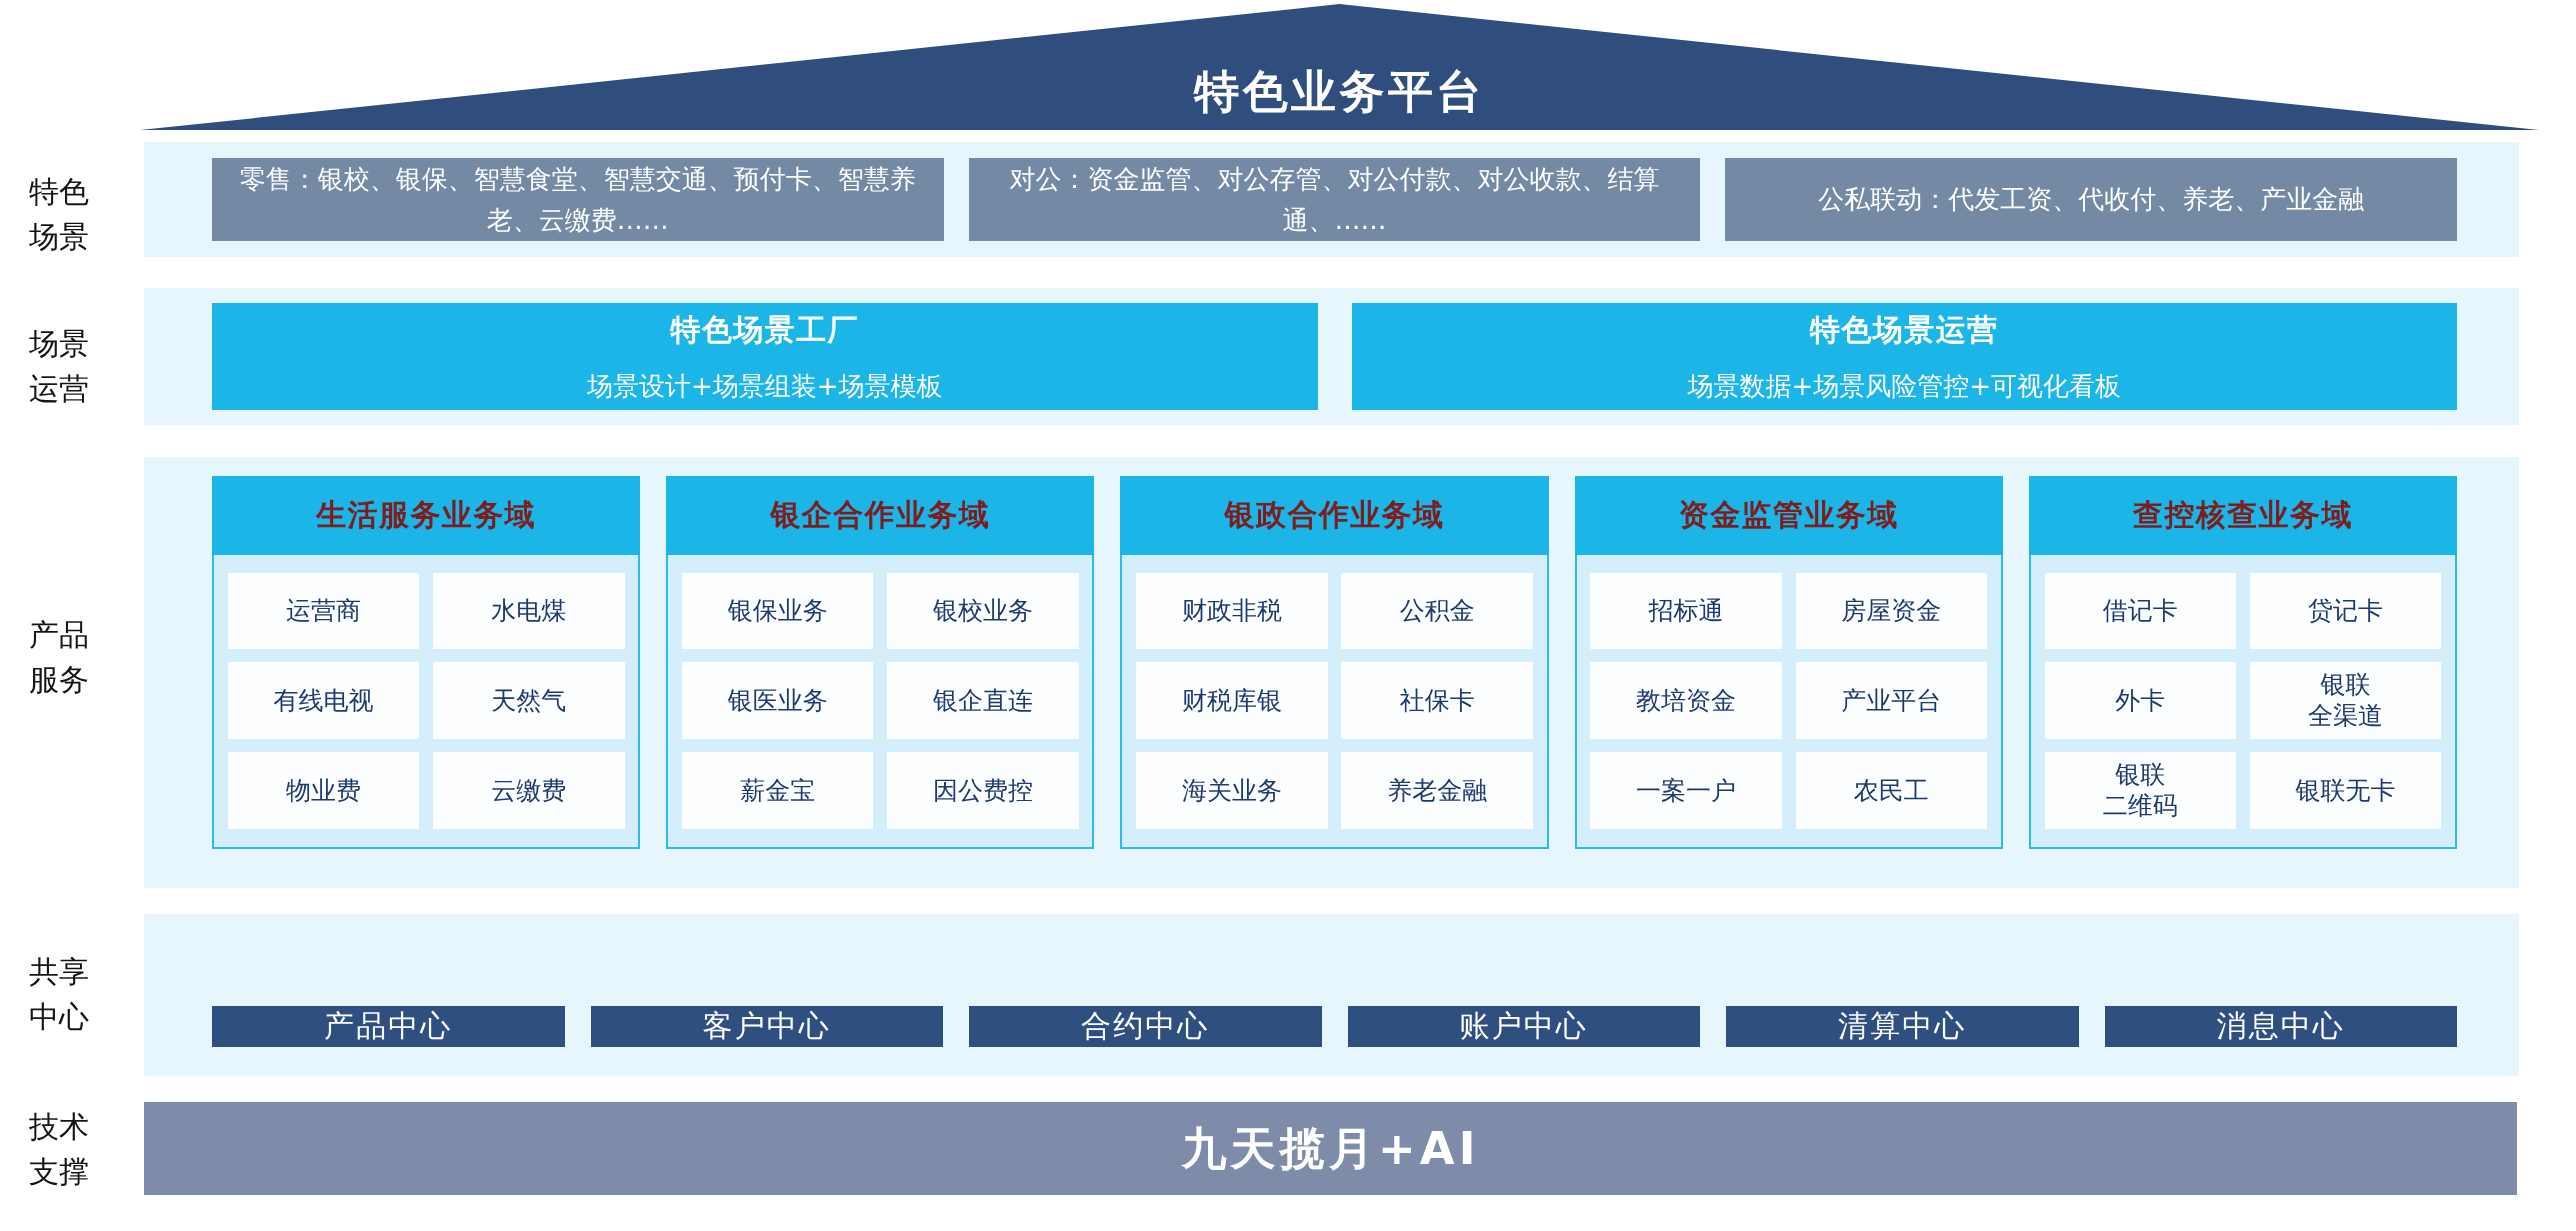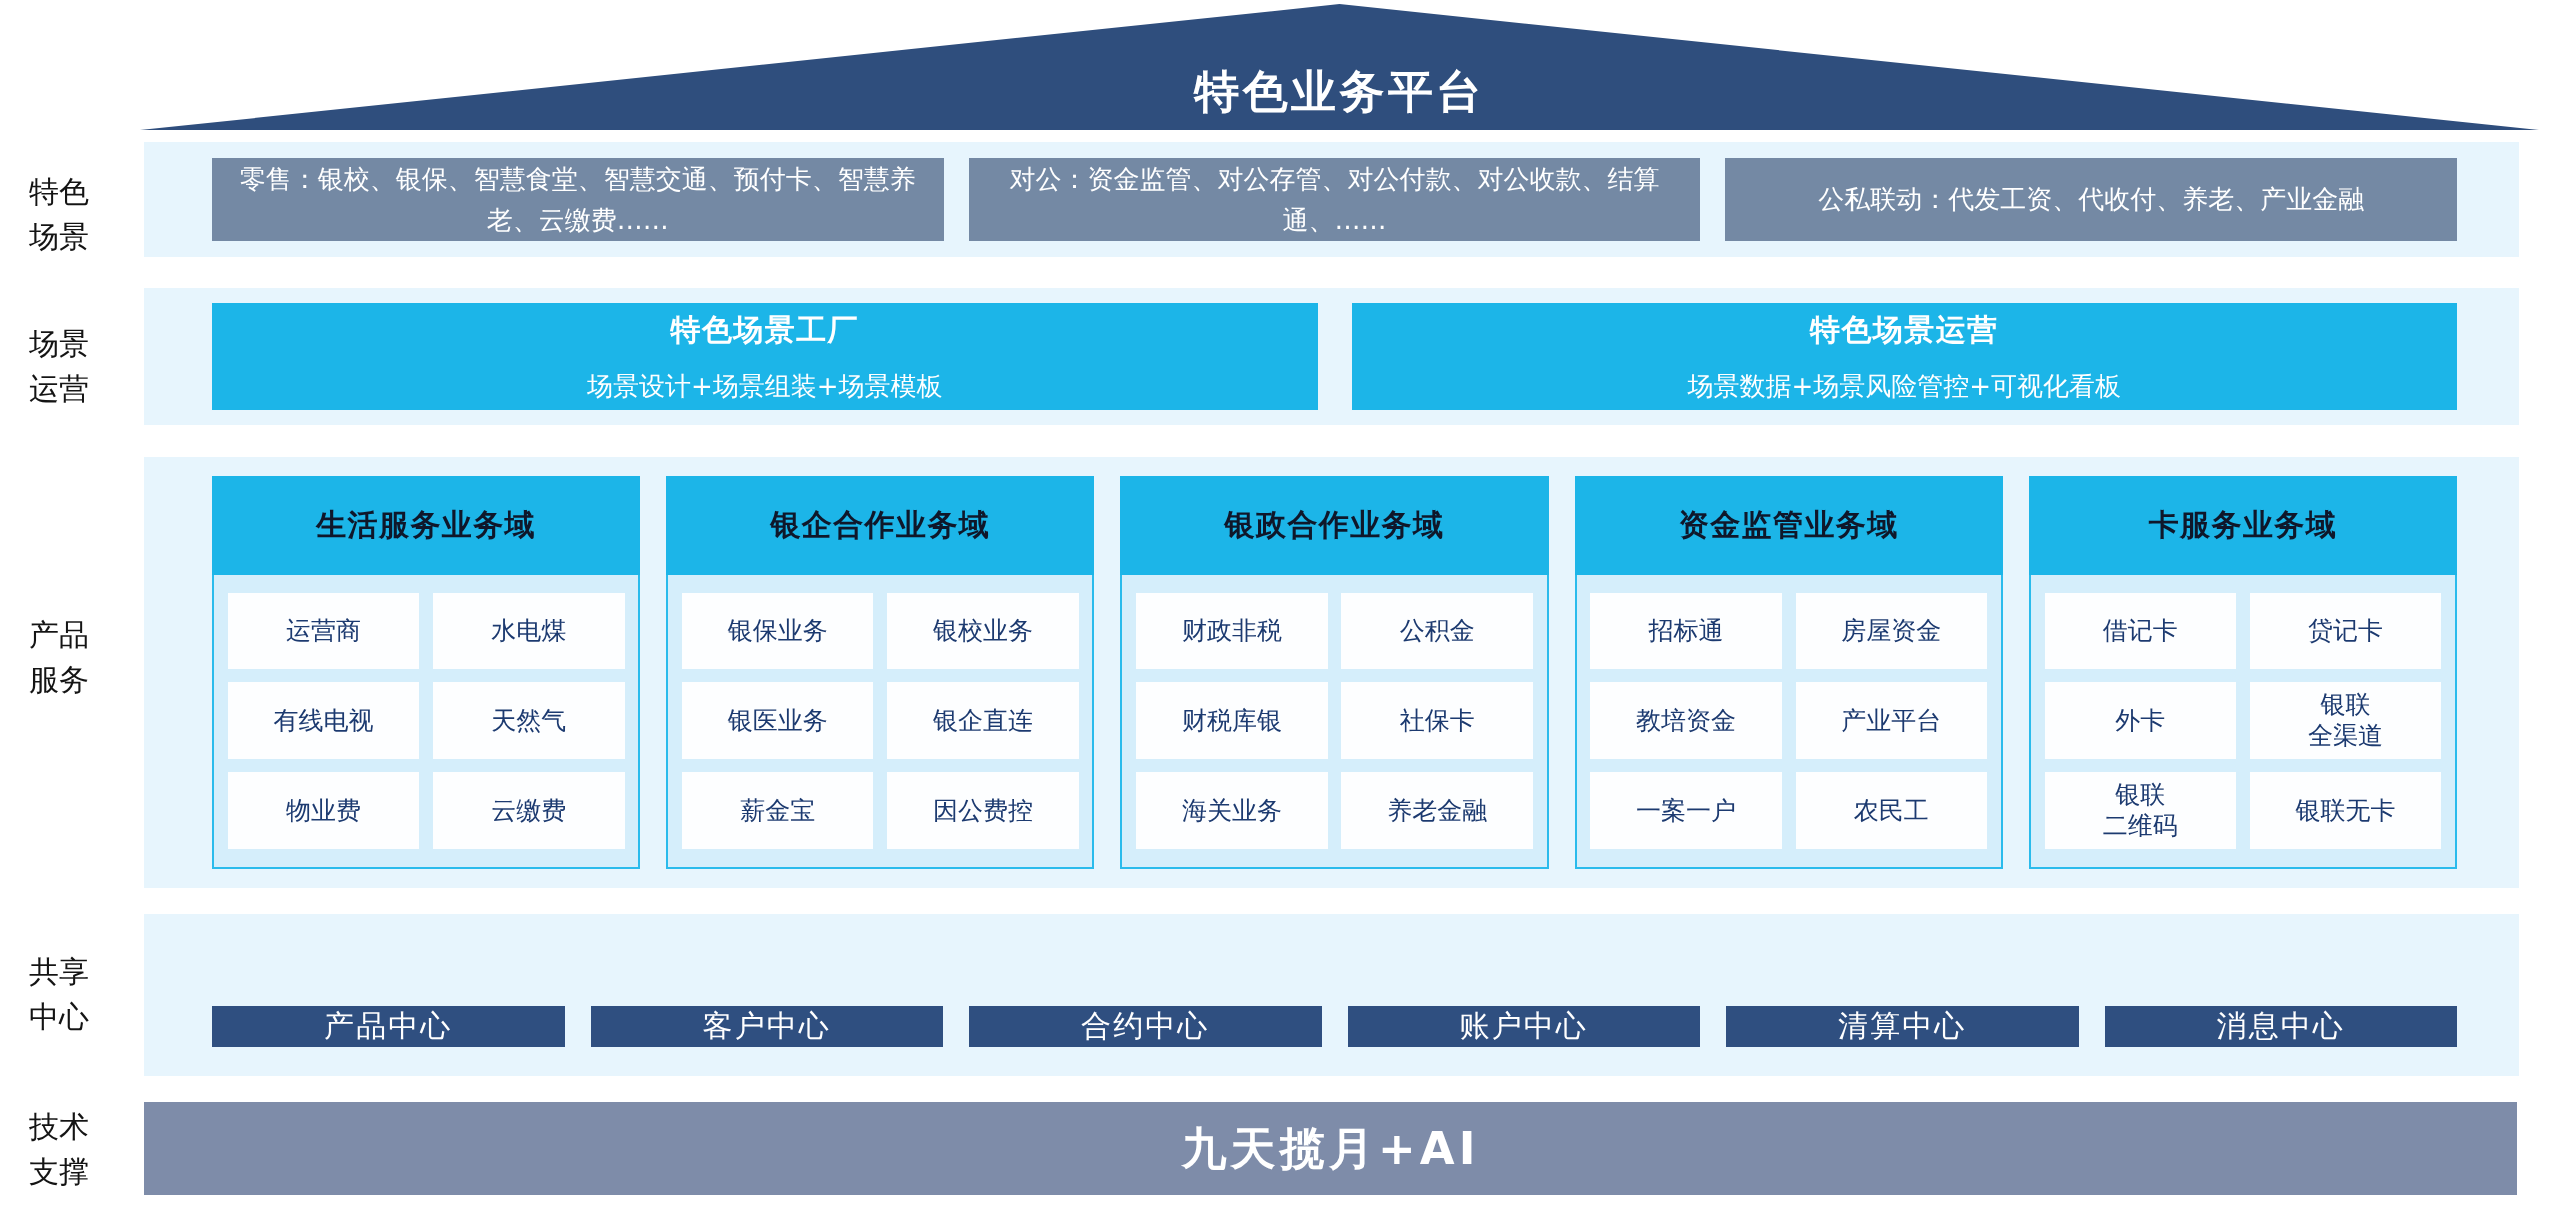--- a/index.html
+++ b/index.html
@@ -37,21 +37,21 @@
   
   .op-boxes{position:absolute;left:68px;right:62px;top:15px;height:107px;display:flex;gap:34px;}
   .op-box{flex:1;background:#1CB5E8;color:#ffffff;display:flex;flex-direction:column;
           align-items:center;justify-content:center;gap:18px;}
   .op-title{font-size:30px;font-weight:bold;letter-spacing:1.4px;}
   .op-subtitle{font-size:26px;}
 
   
   .domains{position:absolute;left:68px;right:62px;top:18.5px;display:flex;gap:26px;}
   .domain{flex:1;display:flex;flex-direction:column;}
-  .domain-header{height:99px;background:#1CB5E8;color:#0f172a;font-weight:bold;font-size:30px;
+  .domain-header{height:79px;background:#1CB5E8;color:#7f1d1d;font-weight:bold;font-size:30px;
                  display:flex;align-items:center;justify-content:center;letter-spacing:1.4px;}
   .domain-body{height:294px;background:#D5EEFB;border:2.1px solid #2ABBEC;border-top:none;
                box-sizing:border-box;padding:18px 13.7px;display:grid;
                grid-template-columns:1fr 1fr;grid-auto-rows:1fr;gap:13.7px;}
   .cell{background:#FDFEFF;color:#1C3A70;font-size:25px;line-height:1.25;
         display:flex;align-items:center;justify-content:center;text-align:center;white-space:pre-line;}
 
   
   .centers{position:absolute;left:68px;right:62px;top:17px;height:116px;display:flex;gap:26px;align-items:flex-end;}
   .center-box{flex:1;background:#2F4F80;color:#ffffff;font-size:30px;letter-spacing:2.1px;
@@ -149,21 +149,21 @@
           <div class="cell">房屋资金</div>
           <div class="cell">教培资金</div>
           <div class="cell">产业平台</div>
           <div class="cell">一案一户</div>
           <div class="cell">农民工</div>
         </div>
       </div>
 
 
       <div class="domain">
-        <div class="domain-header">卡服务业务域</div>
+        <div class="domain-header">查控核查业务域</div>
         <div class="domain-body">
           <div class="cell">借记卡</div>
           <div class="cell">贷记卡</div>
           <div class="cell">外卡</div>
           <div class="cell">银联
 全渠道</div>
           <div class="cell">银联
 二维码</div>
           <div class="cell">银联无卡</div>
         </div>

